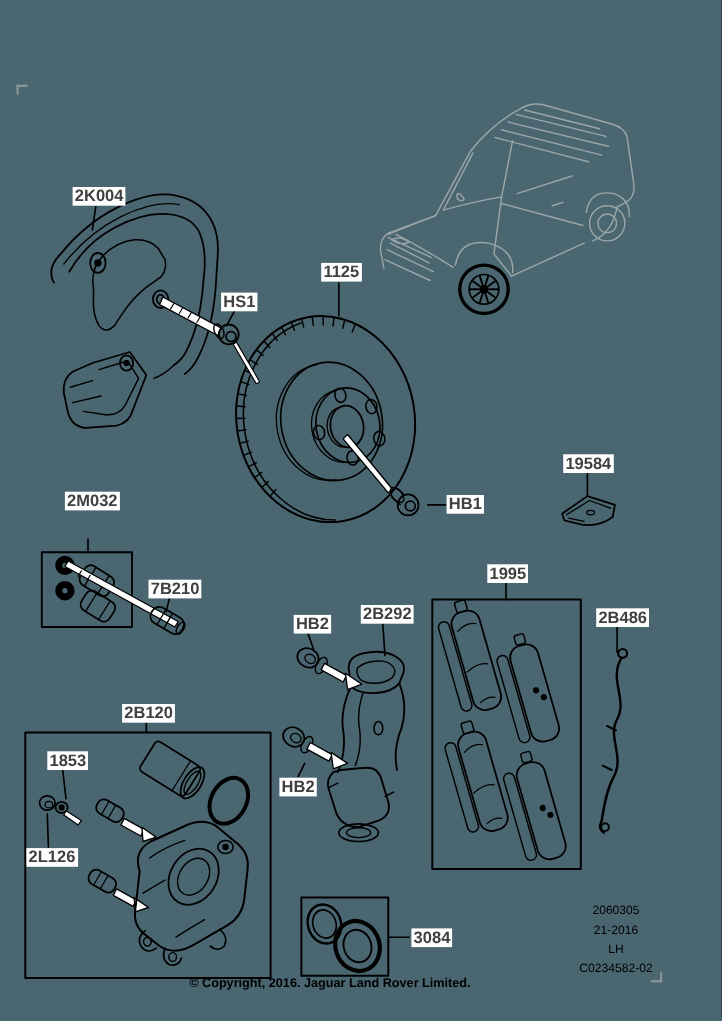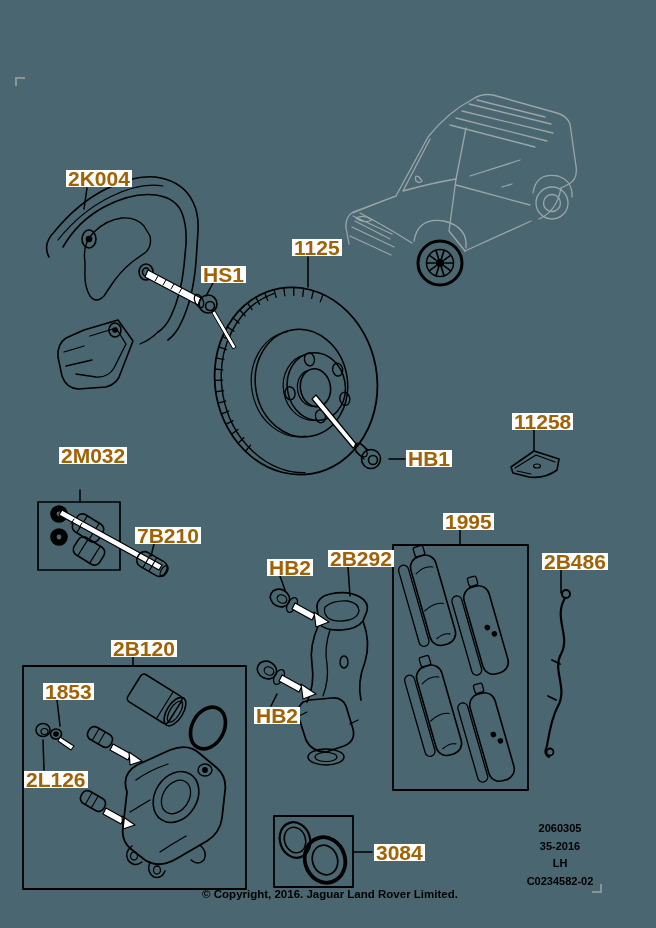--- a/index.html
+++ b/index.html
@@ -1,23 +1,23 @@
 <!DOCTYPE html>
 <html><head>
 <meta charset="utf-8">
 <style>
   html,body{margin:0;padding:0;background:#222}
   #stage{position:relative;width:656px;height:928px;background:#4a6670;overflow:hidden;
          font-family:"Liberation Sans",sans-serif}
   #artwork{position:absolute;left:0;top:0}
-  .callout{position:absolute;background:#fff;color:#a16207;font-weight:bold;font-size:21px;
+  .callout{position:absolute;background:#fff;color:#404040;font-weight:bold;font-size:15px;
            line-height:17px;padding:0 2px;white-space:nowrap;cursor:pointer}
   .plate{position:absolute;left:514px;top:820px;width:92px;text-align:center;color:#000;
-         font-size:11px;font-weight:bold;line-height:17.5px}
-  .copyright{position:absolute;left:172px;top:888px;width:316px;text-align:center;color:#000;
+         font-size:11px;font-weight:normal;line-height:17.5px}
+  .copyright{position:absolute;left:172px;top:888px;width:316px;color:#000;
              font-size:11.5px;font-weight:bold}
   .cropmark{position:absolute;width:8px;height:7px}
   #cm-tl{left:15px;top:77px;border-top:2px solid #8b9595;border-left:2px solid #8b9595}
   #cm-br{left:592px;top:884px;border-bottom:2px solid #8b9595;border-right:2px solid #8b9595}
 </style>
 </head>
 <body>
 
 <div id="stage">
 
@@ -312,36 +312,36 @@
       <path d="M57,700 L60,726"></path>
       <path d="M44,770 L43,740"></path>
       <path d="M372,852 L353,852"></path>
     </g>
   </svg>
 
   <div class="callout" style="left:66px;top:170px">2K004</div>
   <div class="callout" style="left:201px;top:266px">HS1</div>
   <div class="callout" style="left:292px;top:239px">1125</div>
   <div class="callout" style="left:406px;top:450px">HB1</div>
-  <div class="callout" style="left:512px;top:413px">11258</div>
+  <div class="callout" style="left:512px;top:413px">19584</div>
   <div class="callout" style="left:59px;top:447px">2M032</div>
   <div class="callout" style="left:135px;top:527px">7B210</div>
   <div class="callout" style="left:267px;top:559px">HB2</div>
   <div class="callout" style="left:328px;top:550px">2B292</div>
   <div class="callout" style="left:254px;top:707px">HB2</div>
   <div class="callout" style="left:443px;top:513px">1995</div>
   <div class="callout" style="left:542px;top:553px">2B486</div>
   <div class="callout" style="left:111px;top:640px">2B120</div>
   <div class="callout" style="left:43px;top:683px">1853</div>
   <div class="callout" style="left:24px;top:771px">2L126</div>
   <div class="callout" style="left:374px;top:844px">3084</div>
 
   <div class="plate">
     <div>2060305</div>
-    <div>35-2016</div>
+    <div>21-2016</div>
     <div>LH</div>
     <div>C0234582-02</div>
   </div>
 
   <div class="copyright">© Copyright, 2016. Jaguar Land Rover Limited.</div>
 
   <div class="cropmark" id="cm-tl"></div>
   <div class="cropmark" id="cm-br"></div>
 </div>
 

